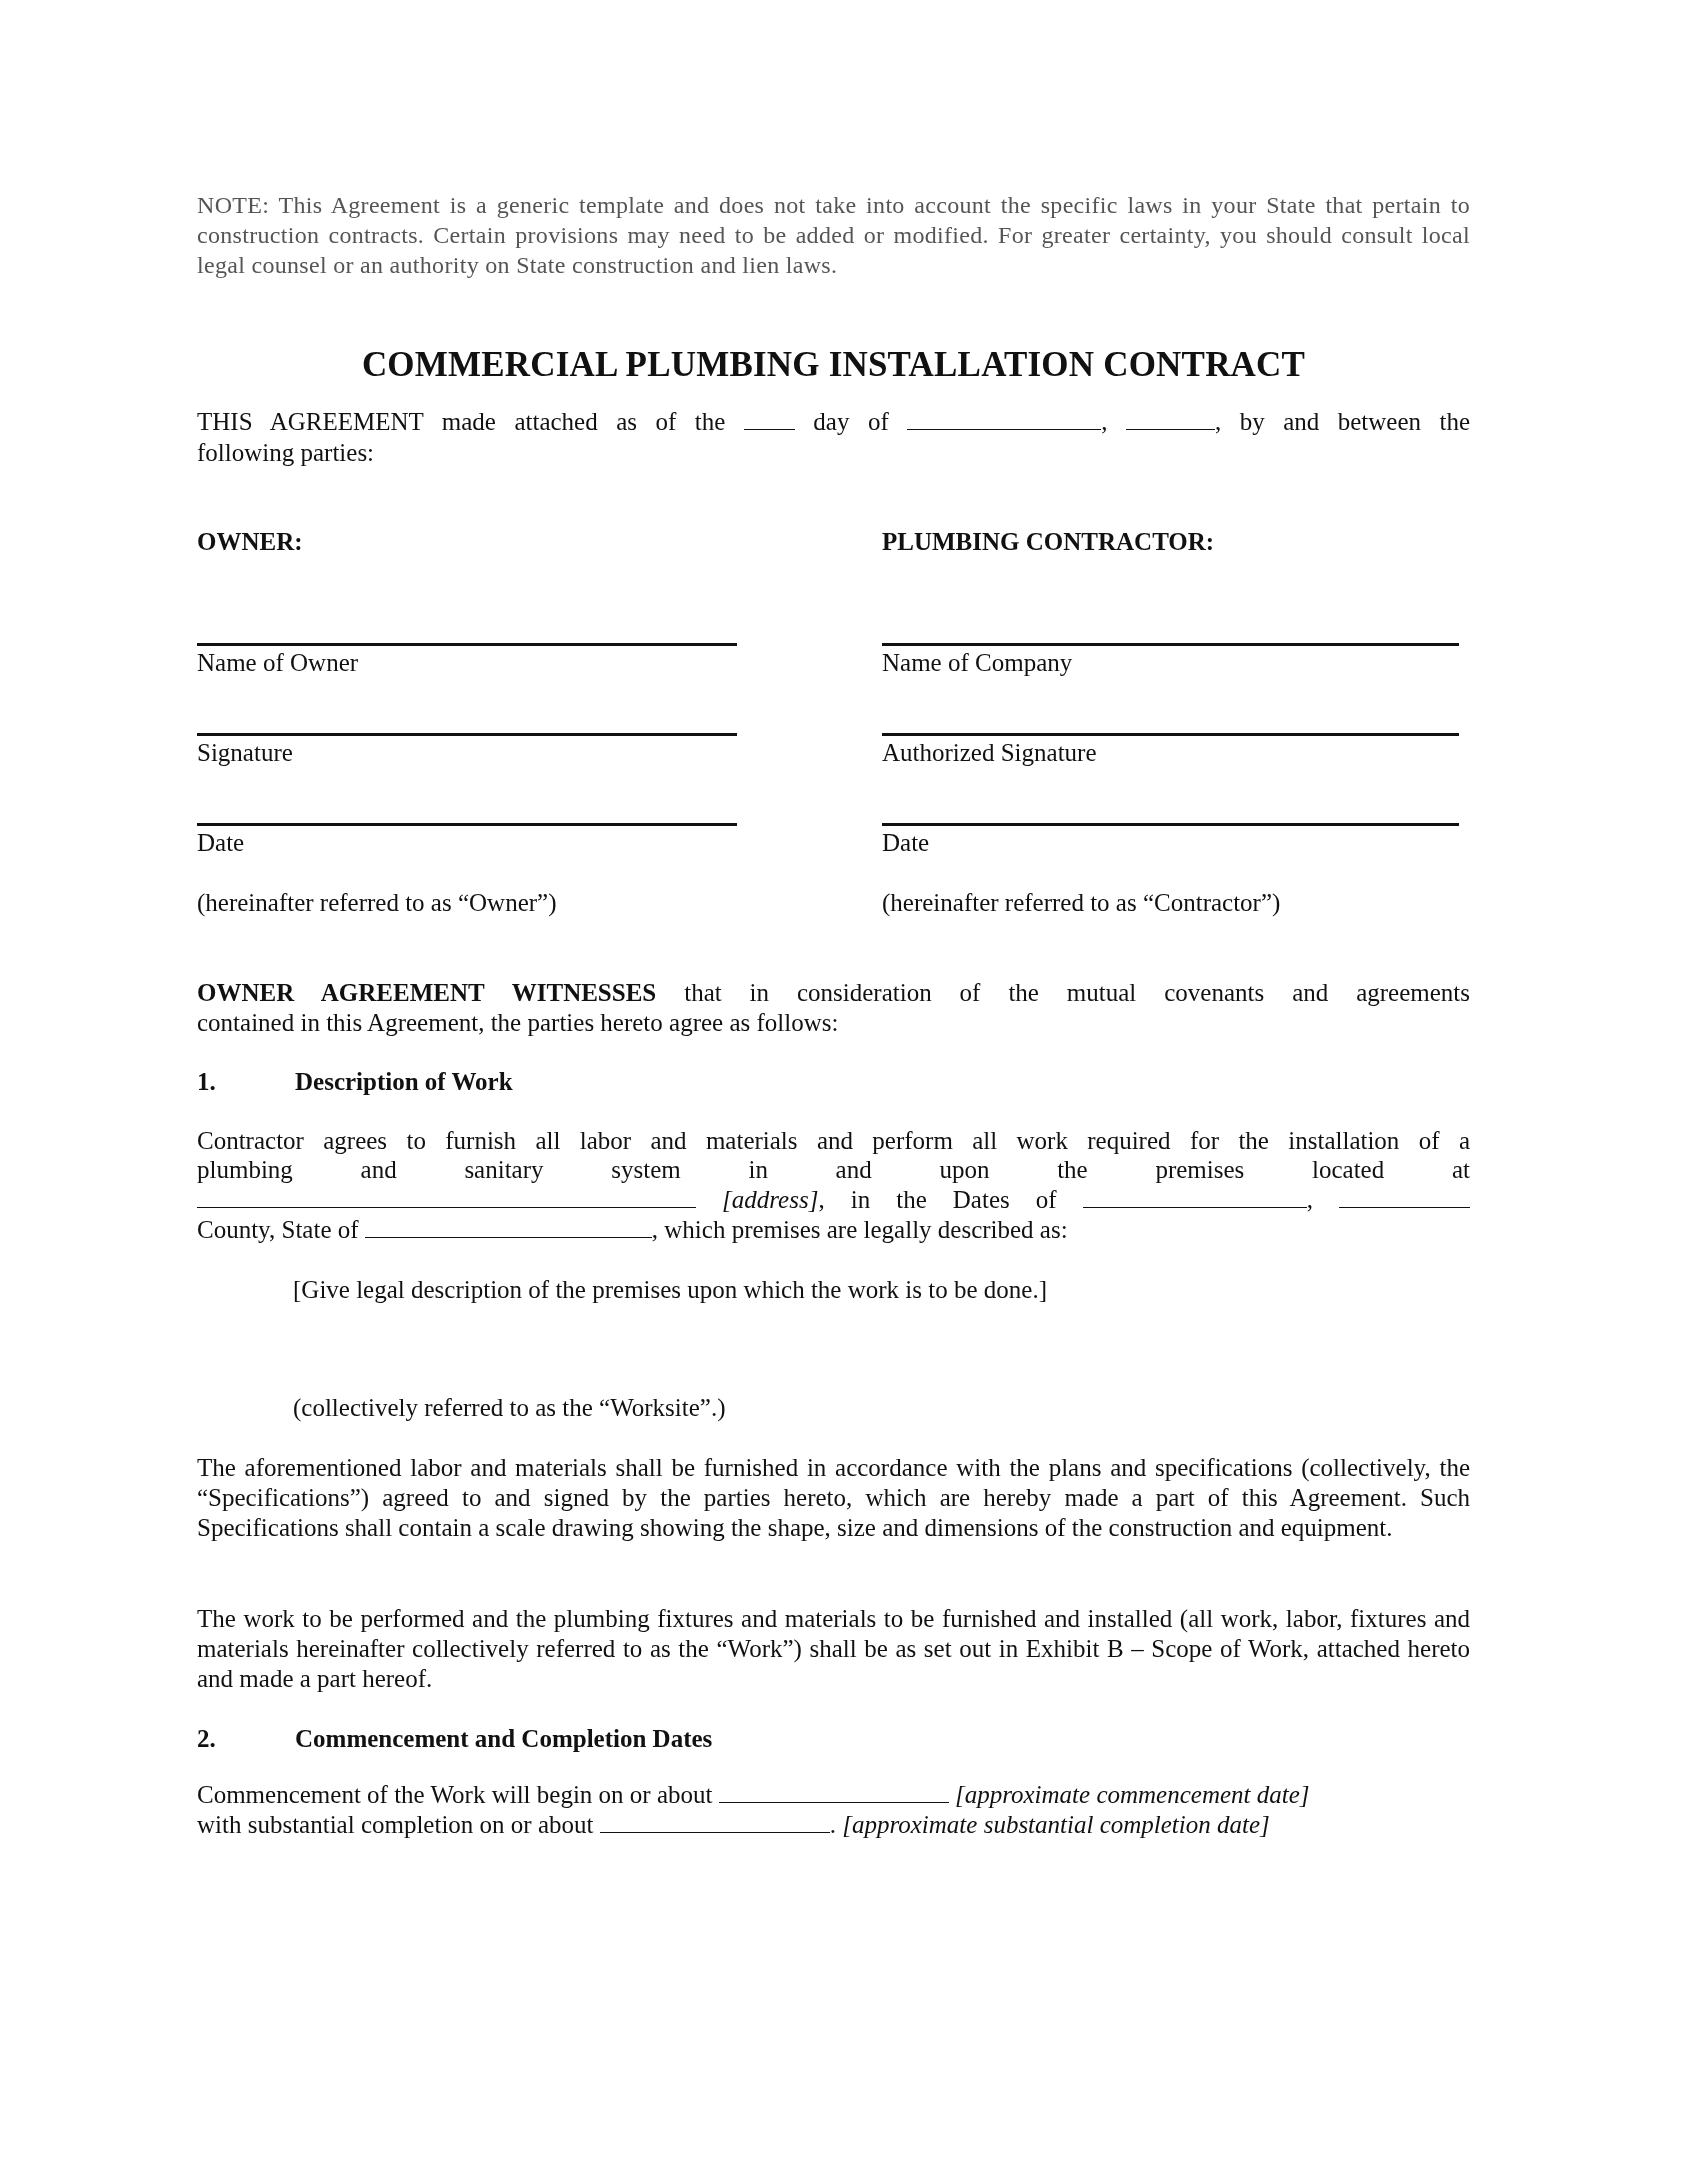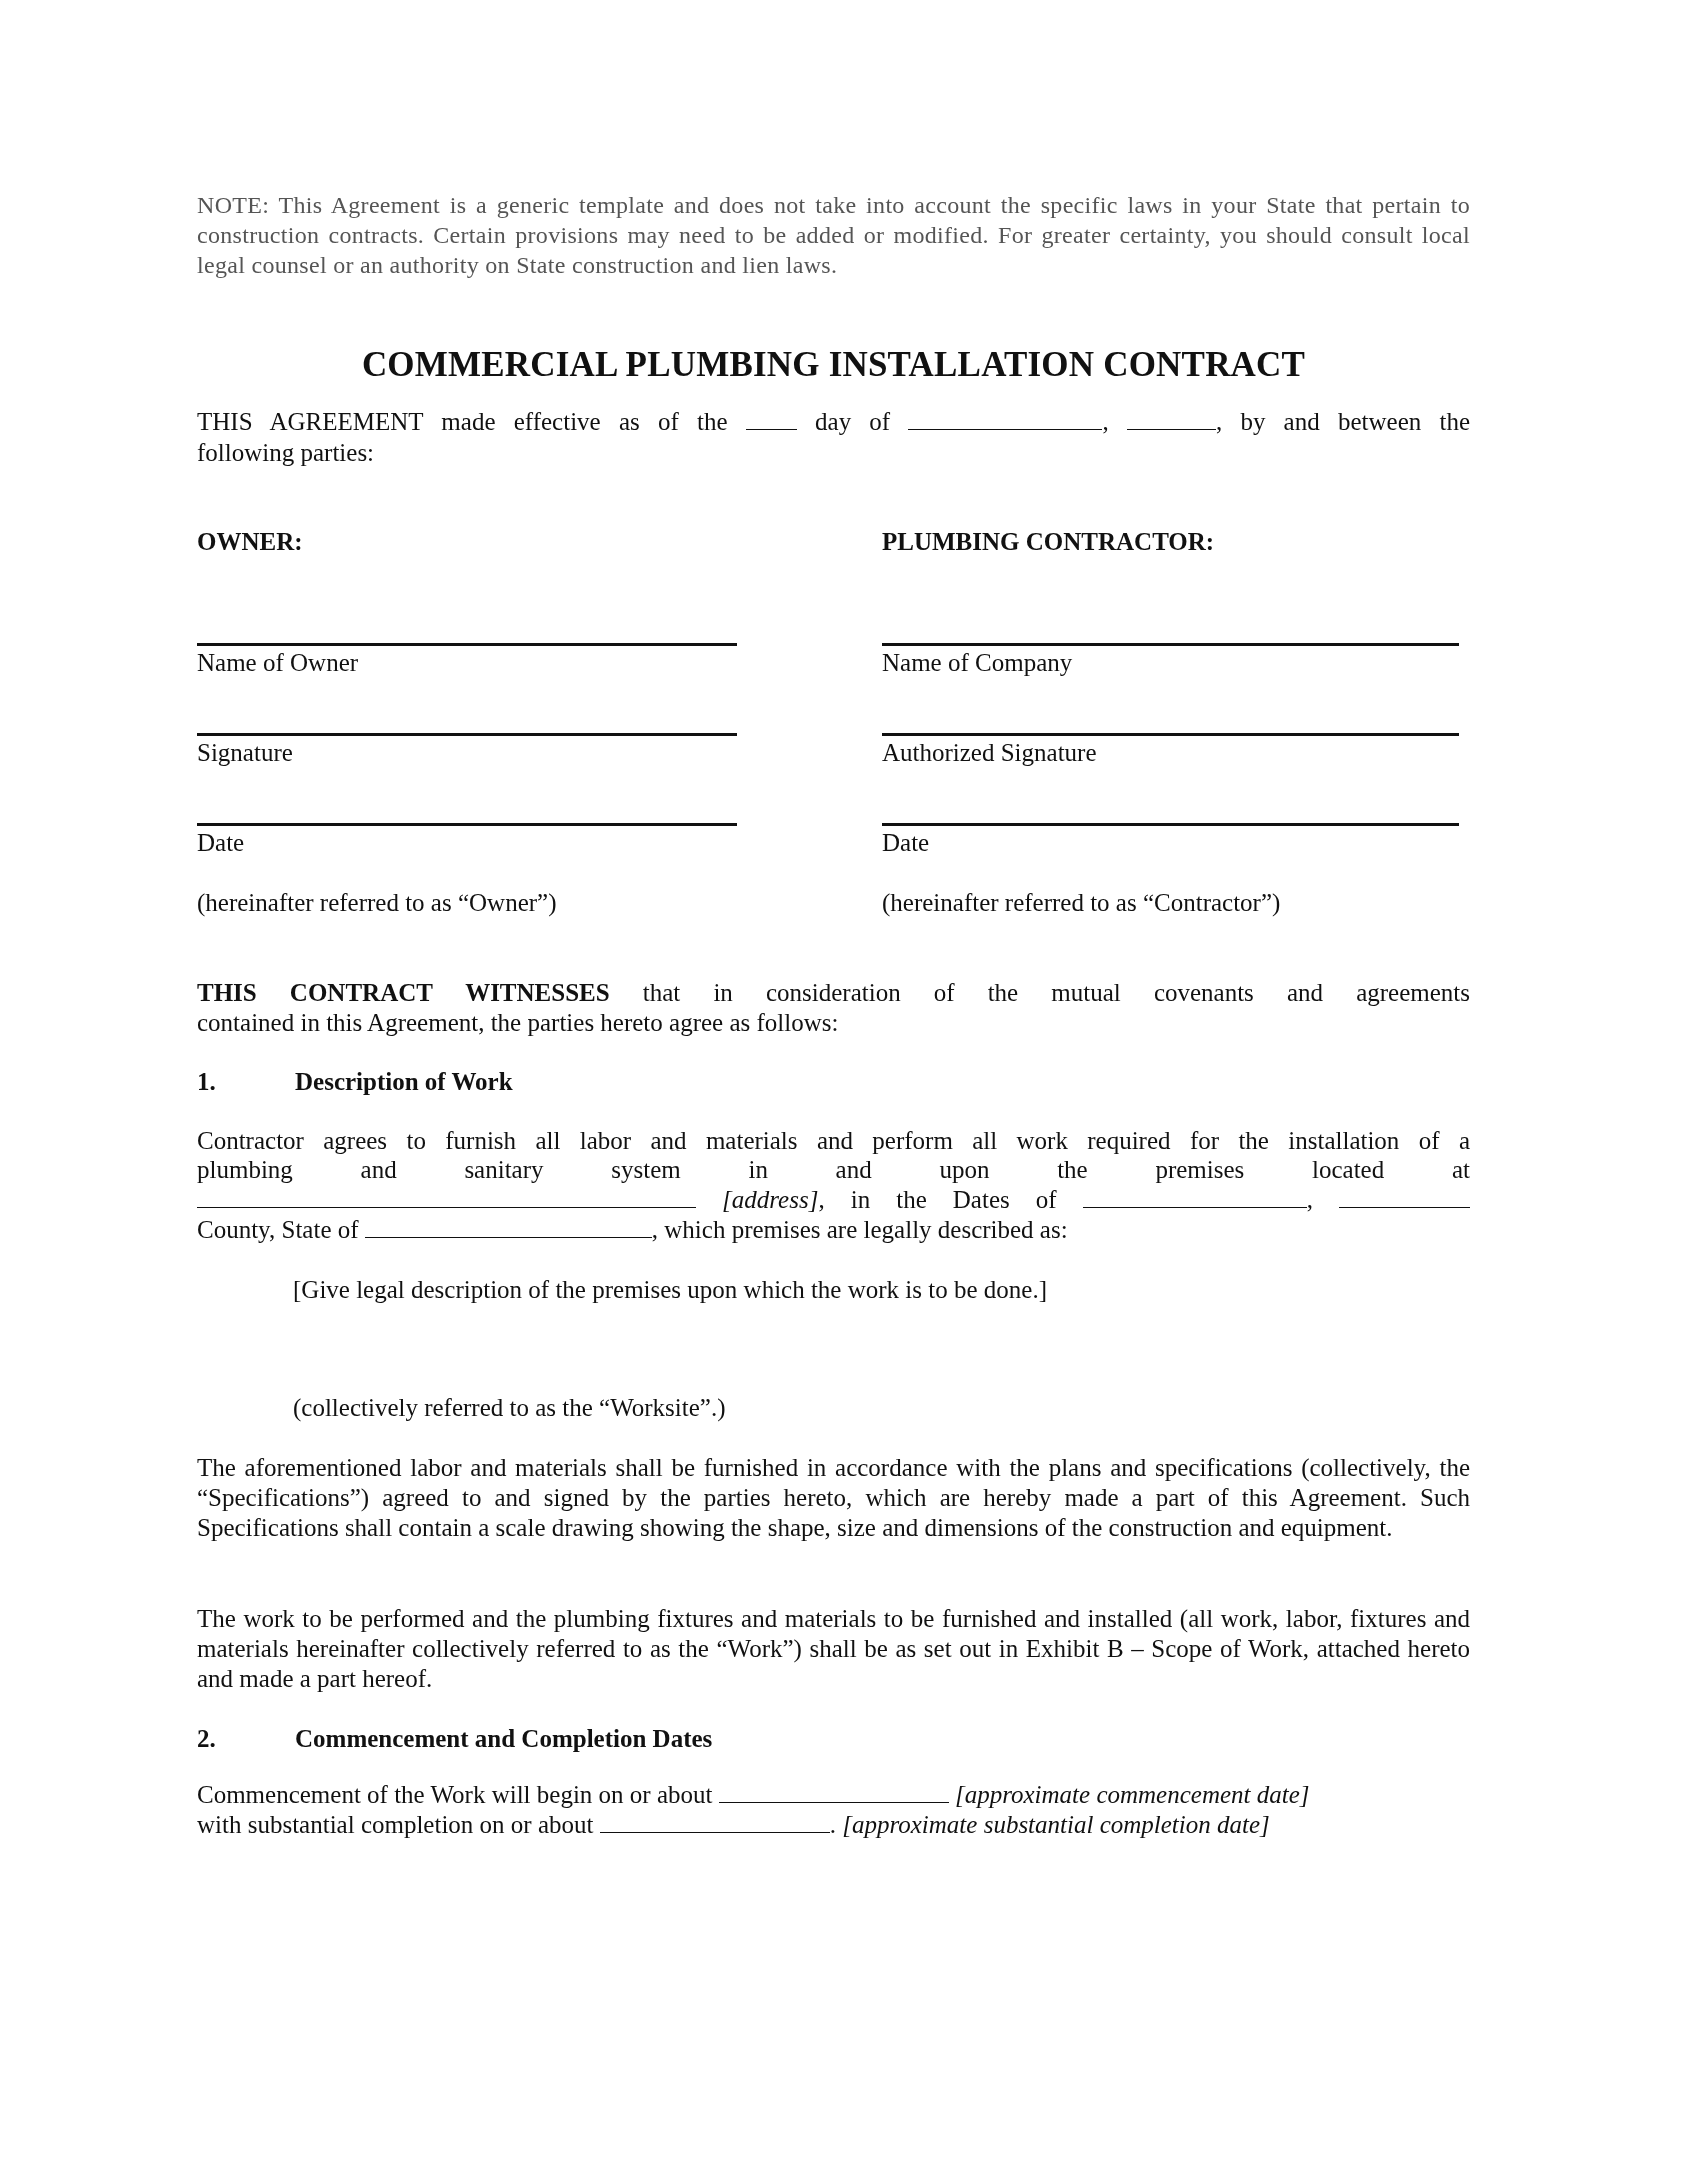--- a/index.html
+++ b/index.html
@@ -20,21 +20,21 @@
   .indent { left:293px; width:1178px; }
 </style>
 </head>
 <body>
 
 <div class="blk note">NOTE: This Agreement is a generic template and does not take into account the specific laws in your State that pertain to construction contracts. Certain provisions may need to be added or modified. For greater certainty, you should consult local legal counsel or an authority on State construction and lien laws.</div>
 
 <div class="blk title">COMMERCIAL PLUMBING INSTALLATION CONTRACT</div>
 
 <div class="blk jl" style="top:407px;">
-  <span>THIS AGREEMENT made effective as of the</span>
+  <span>THIS AGREEMENT made attached as of the</span>
   <span class="blank" style="width:51px;"></span>
   <span>day of</span>
   <span class="blank" style="width:194px;"></span><span>,</span>
   <span class="blank" style="width:89px;"></span><span>, by and between the</span>
 </div>
 <div class="blk" style="top:438px;">following parties:</div>
 
 <div class="lbl b" style="left:197px; top:527px;">OWNER:</div>
 <div class="lbl b" style="left:882px; top:527px;">PLUMBING CONTRACTOR:</div>
 
@@ -49,21 +49,21 @@
 <div class="lbl" style="left:882px; top:738px;">Authorized Signature</div>
 
 <div class="sigline" style="left:197px; width:540px; top:823px;"></div>
 <div class="sigline" style="left:882px; width:577px; top:823px;"></div>
 <div class="lbl" style="left:197px; top:828px;">Date</div>
 <div class="lbl" style="left:882px; top:828px;">Date</div>
 
 <div class="lbl" style="left:197px; top:888px;">(hereinafter referred to as “Owner”)</div>
 <div class="lbl" style="left:882px; top:888px;">(hereinafter referred to as “Contractor”)</div>
 
-<div class="blk jl" style="top:978px;"><span class="b">THIS CONTRACT WITNESSES</span><span> that in consideration of the mutual covenants and agreements</span></div>
+<div class="blk jl" style="top:978px;"><span class="b">OWNER AGREEMENT WITNESSES</span><span> that in consideration of the mutual covenants and agreements</span></div>
 <div class="blk" style="top:1008px;">contained in this Agreement, the parties hereto agree as follows:</div>
 
 <div class="sec" style="top:1067px;">
   <span class="num">1.</span><span>Description of Work</span>
 </div>
 
 <div class="blk jl" style="top:1126px;">Contractor agrees to furnish all labor and materials and perform all work required for the installation of a</div>
 <div class="blk jl" style="top:1155px;">plumbing and sanitary system in and upon the premises located at</div>
 <div class="blk jl" style="top:1185px;">
   <span class="blank" style="width:499px;"></span>

